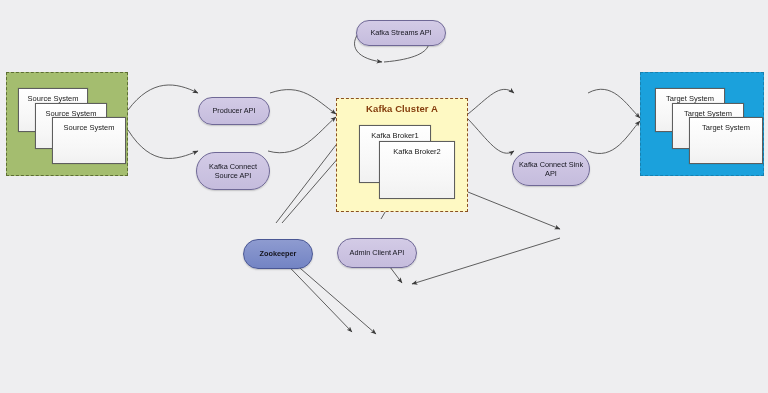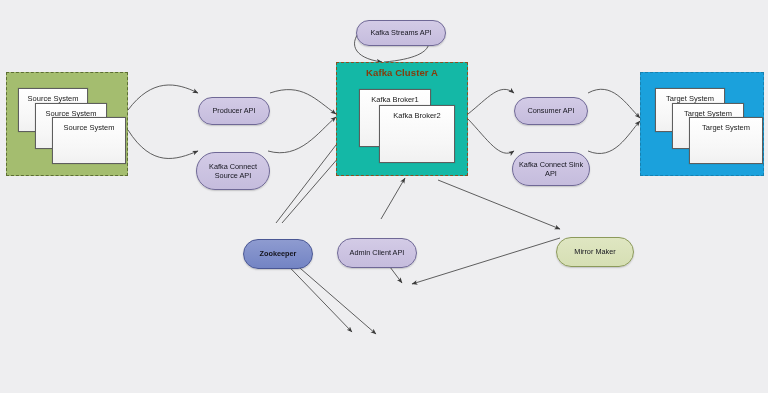--- a/index.html
+++ b/index.html
@@ -37,22 +37,23 @@
   }
   .zone.src {
     background: #a4bd6f;
     border: 1.6px dashed #5d6e33;
   }
   .zone.tgt {
     background: #1ba1dc;
     border: 1.6px dashed #1781b0;
   }
   .zone.cluster {
-    background: #14b8a6;
+    background: #fef9c3;
     border: 1.6px dashed #8a4f22;
+    margin-top: 36px;
   }
   .cluster-title {
     position: absolute;
     left: 0; right: 0;
     top: 4px;
     text-align: center;
     font-size: 9.5px;
     font-weight: bold;
     color: #843c0c;
     letter-spacing: .1px;
@@ -171,23 +172,21 @@
     <div class="box" style="left:42px; top:42px; width:76px; height:58px;">Kafka Broker2</div>
   </div>
 
 
   <div class="node purple" style="left:356px; top:2px; width:90px; height:26px;">Kafka Streams API</div>
 
   <div class="node purple" style="left:198px; top:79px; width:72px; height:28px;">Producer API</div>
 
   <div class="node purple" style="left:196px; top:134px; width:74px; height:38px;">Kafka Connect Source API</div>
 
-  <div class="node purple" style="left:514px; top:79px; width:74px; height:28px;">Consumer API</div>
 
   <div class="node purple" style="left:512px; top:134px; width:78px; height:34px;">Kafka Connect Sink API</div>
 
   <div class="node blue" style="left:243px; top:221px; width:70px; height:30px;">Zookeeper</div>
 
   <div class="node purple" style="left:337px; top:220px; width:80px; height:30px;">Admin Client API</div>
 
-  <div class="node green" style="left:556px; top:219px; width:78px; height:30px;">Mirror Maker</div>
 
 </div>
 
 </body></html>

